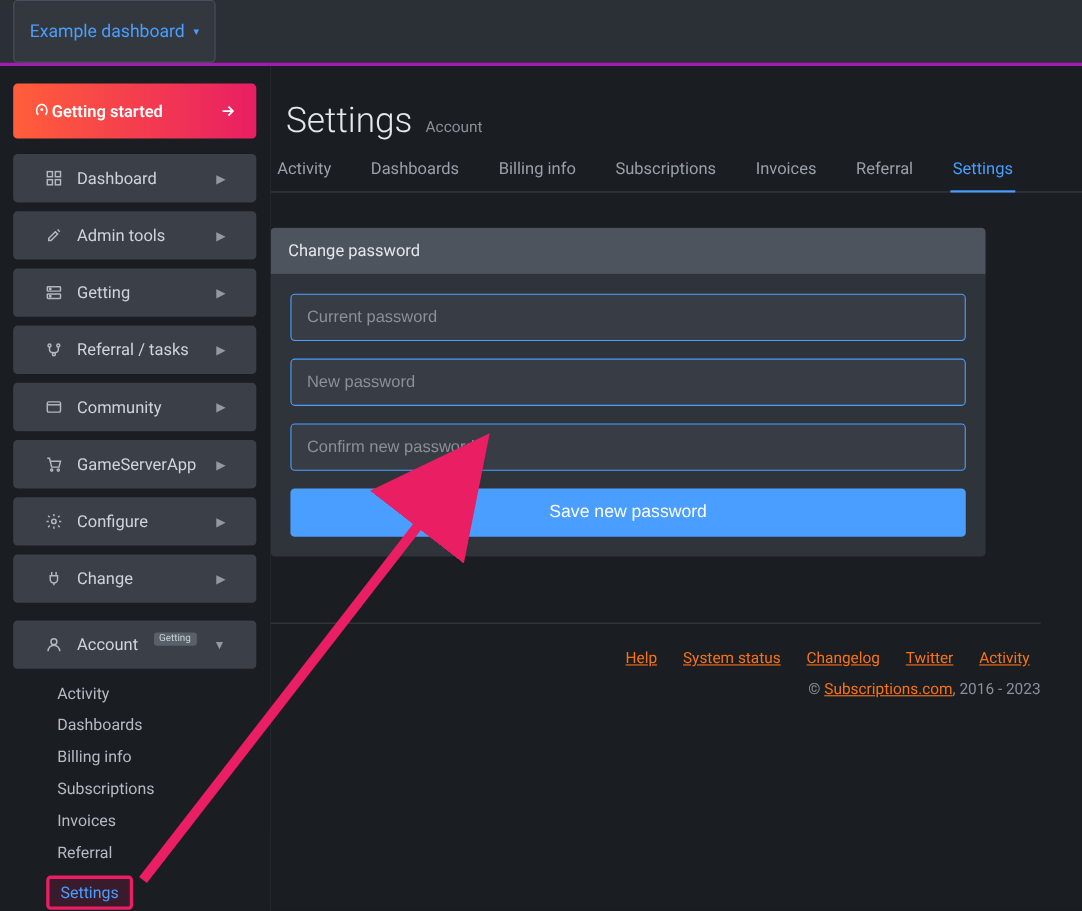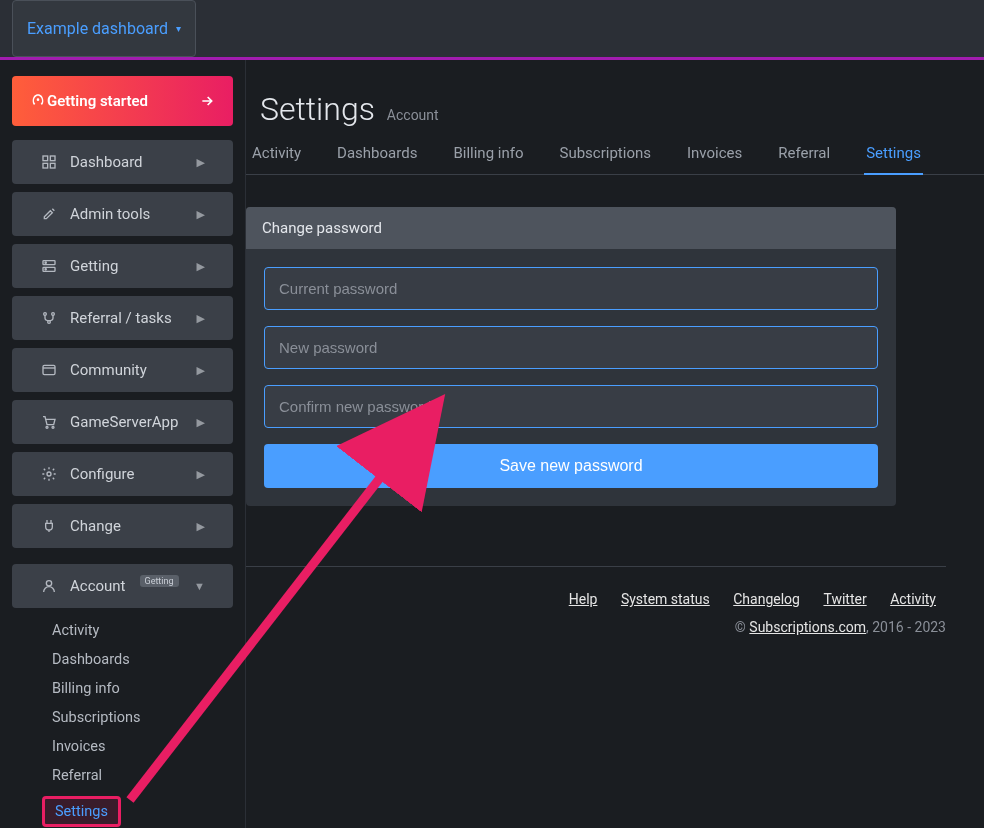--- a/index.html
+++ b/index.html
@@ -186,21 +186,21 @@
     }
     .footer {
       color: #8a8f98;
       font-size: 14px;
       text-align: right;
       border-top: 1px solid #3a3f47;
       padding: 24px 0 0 0;
       width: 700px;
     }
     .footer a {
-      color: #e5e5e5;
+      color: #f97316;
       text-decoration: underline;
       margin: 0 10px;
     }
     .footer .copyright { margin-top: 12px; }
     .footer .copyright a { margin: 0; }
     .annotation-arrow {
       position: absolute;
       pointer-events: none;
       z-index: 100;
     }

